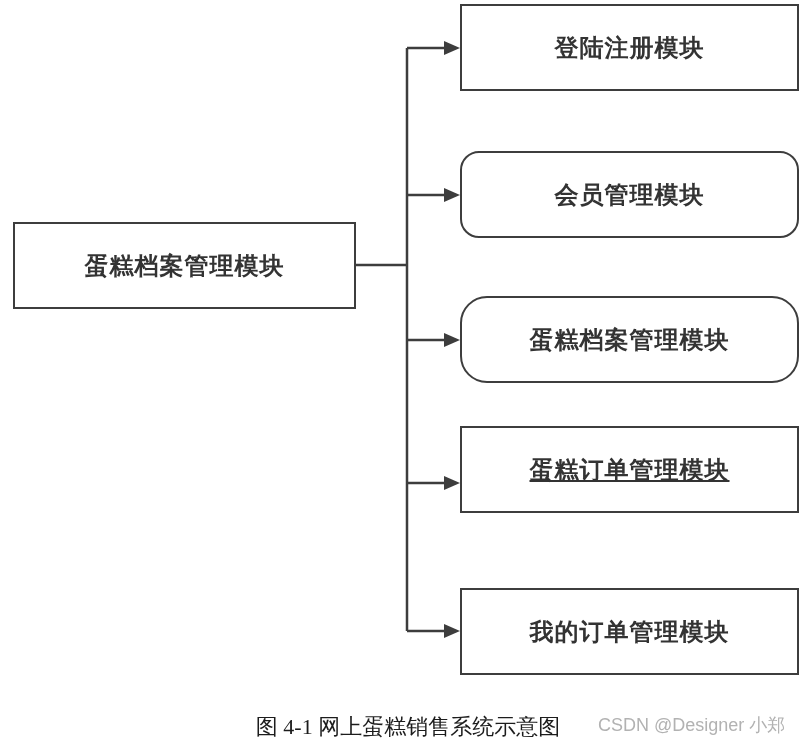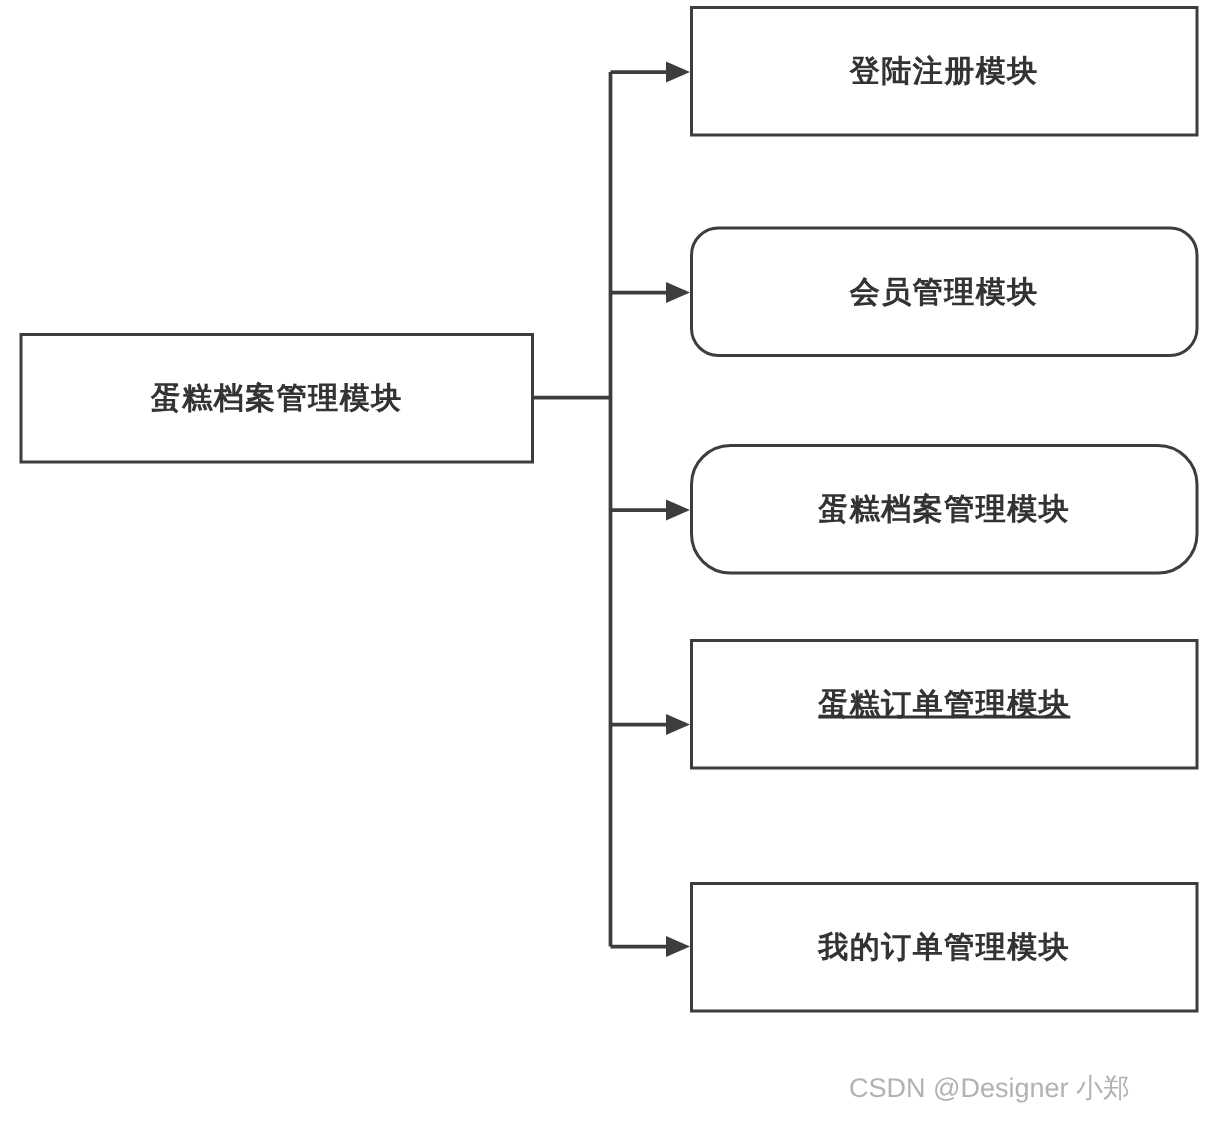--- a/index.html
+++ b/index.html
@@ -21,21 +21,21 @@
     pointer-events: none;
   }
   .node {
     position: absolute;
     background: #ffffff;
     border: 2px solid #3d3d3d;
     display: flex;
     align-items: center;
     justify-content: center;
     font-weight: bold;
-    font-size: 20px;
+    font-size: 24px;
     color: #333333;
     letter-spacing: 1px;
   }
   .node.root {
     left: 13px; top: 222px;
     width: 343px; height: 87px;
   }
   .node.module {
     left: 460px;
     width: 339px; height: 87px;
@@ -55,21 +55,21 @@
     left: 233px; top: 2px;
     width: 350px;
     text-align: center;
     font-family: "Liberation Serif", serif;
     font-size: 22px;
     color: #1c1c1c;
     white-space: nowrap;
   }
   .watermark {
     position: absolute;
-    left: 566px; top: 3px;
+    left: 598px; top: 3px;
     font-family: "Liberation Sans", sans-serif;
     font-size: 18px;
     color: #b2b2b2;
     white-space: nowrap;
   }
 </style>
 </head>
 <body>
 
 <div class="stage">
@@ -110,16 +110,17 @@
     <span>蛋糕档案管理模块</span>
   </div>
   <div class="node module m3">
     <span>蛋糕订单管理模块</span>
   </div>
   <div class="node module m4">
     <span>我的订单管理模块</span>
   </div>
 
   <div class="caption-row">
+    <div class="caption">图 4-1 网上蛋糕销售系统示意图</div>
     <div class="watermark">CSDN @Designer 小郑</div>
   </div>
 
 </div>
 
 </body></html>

